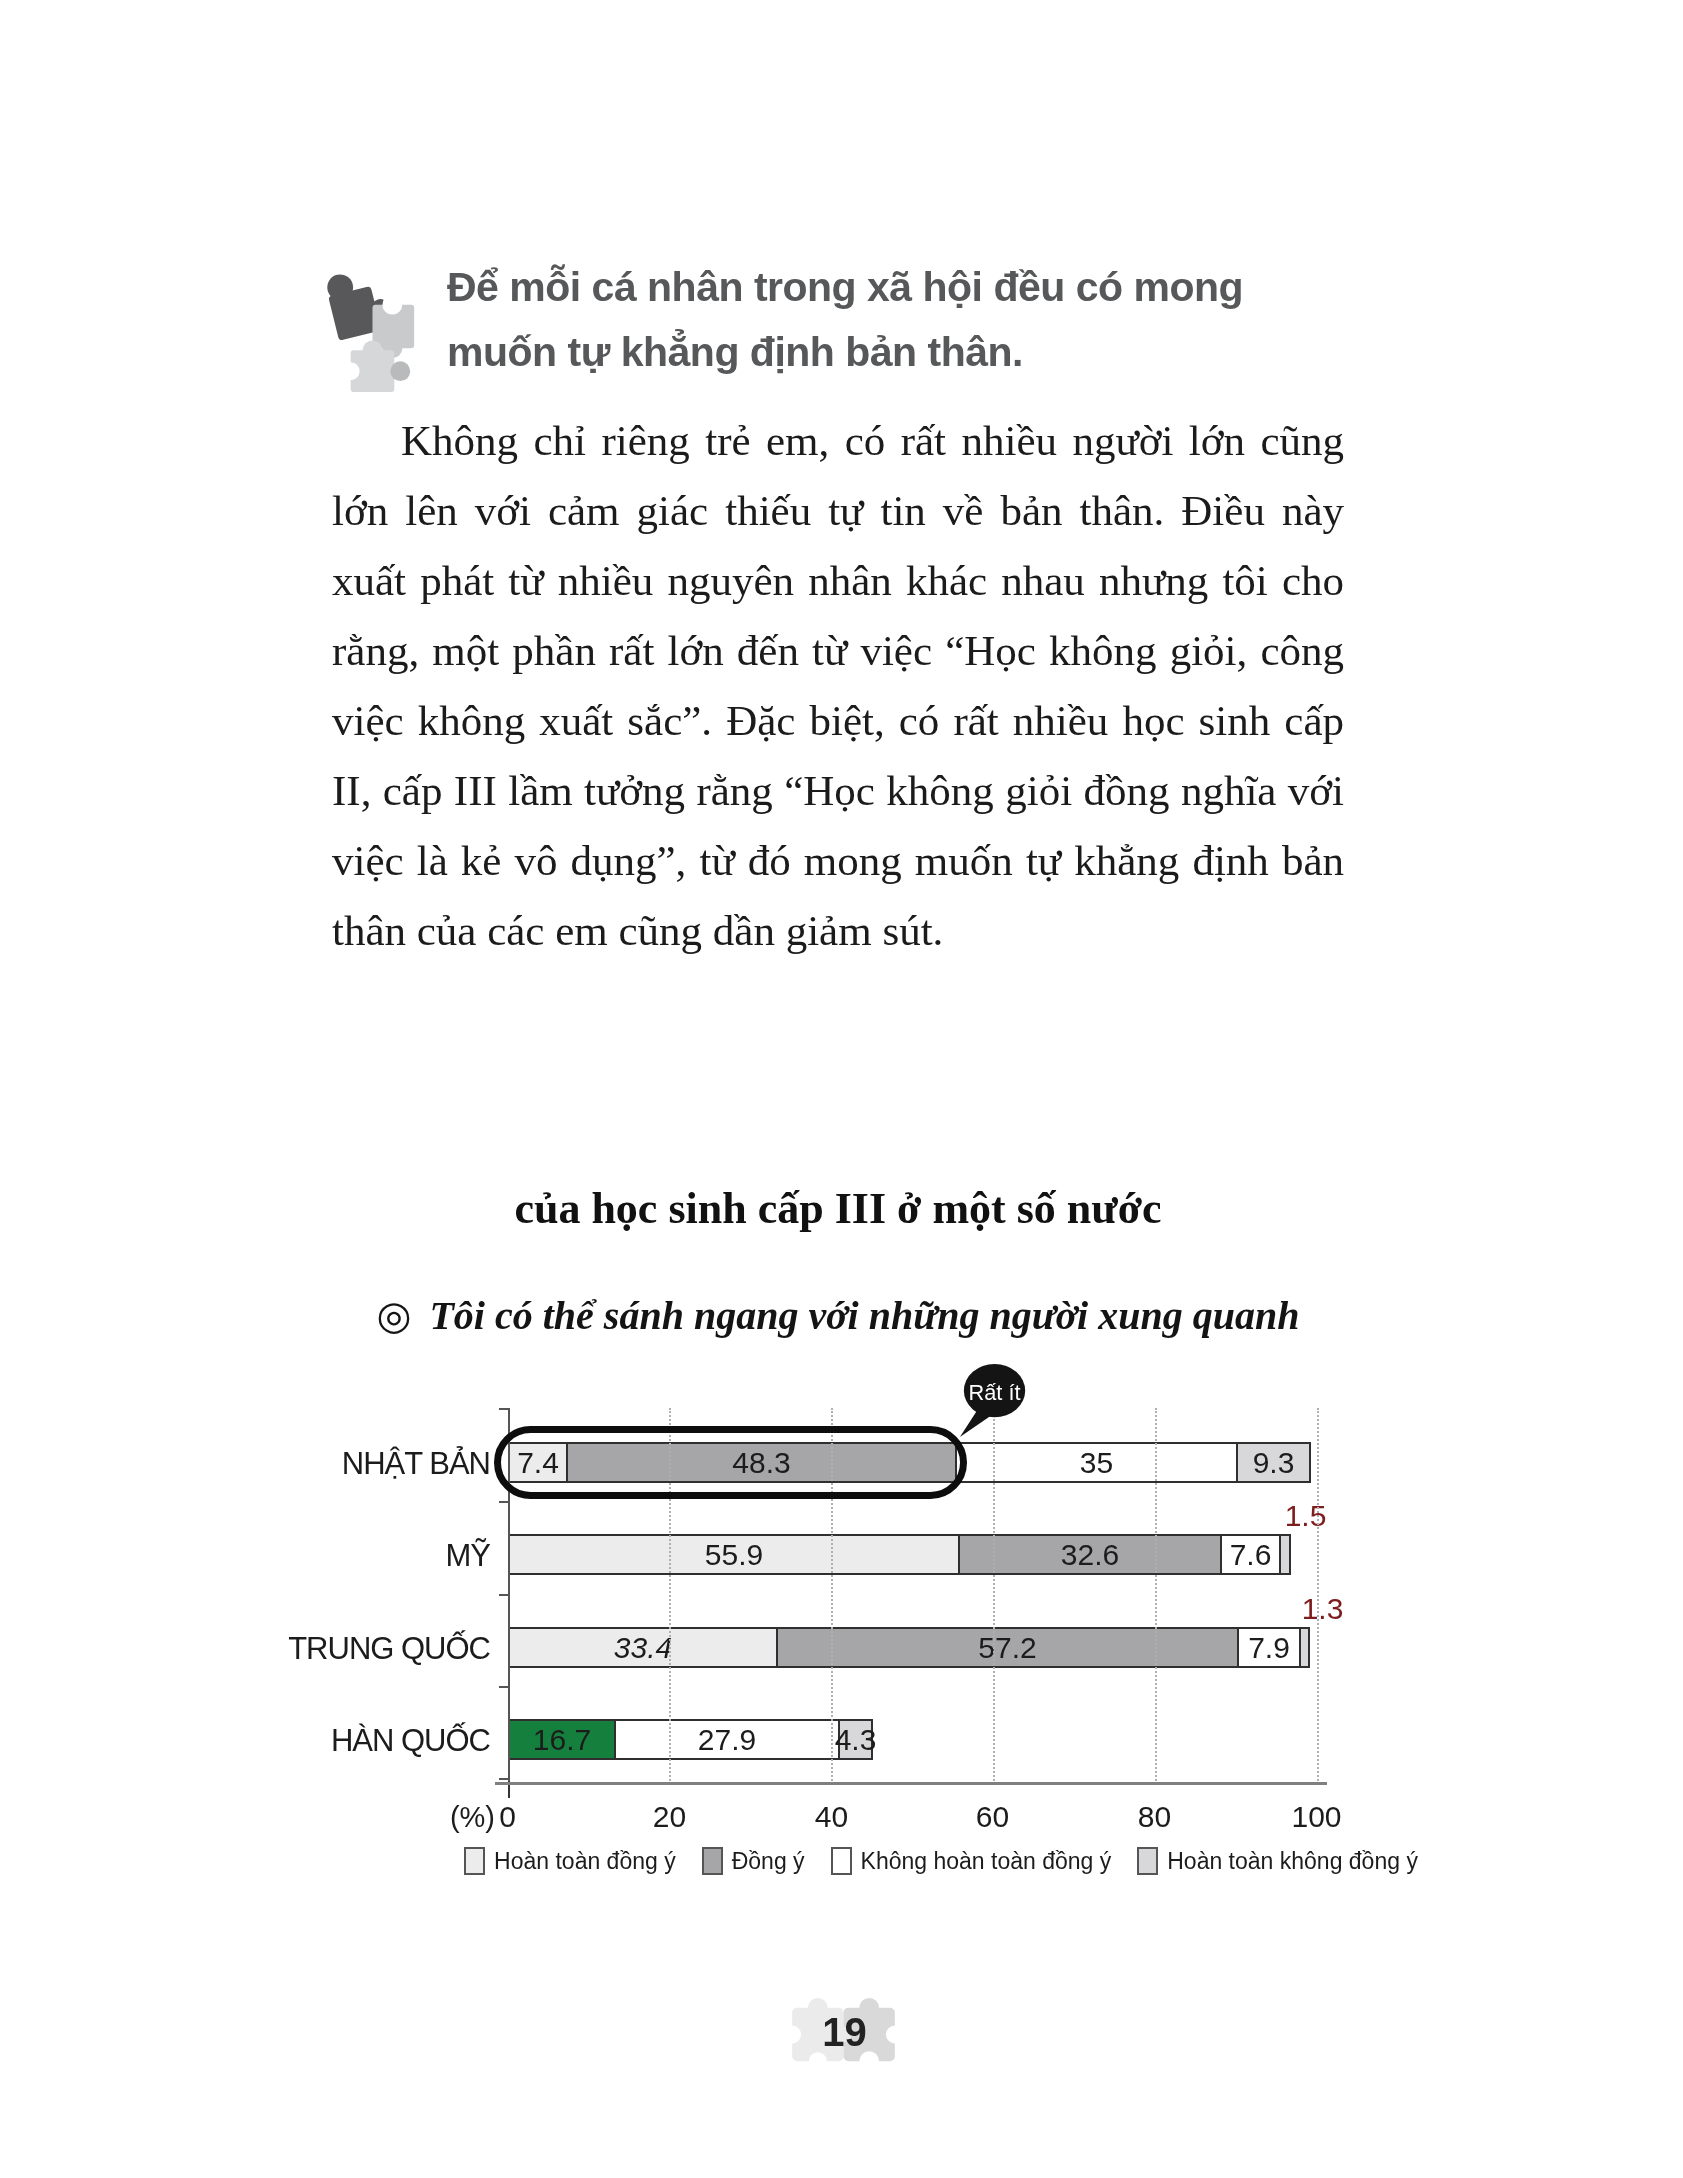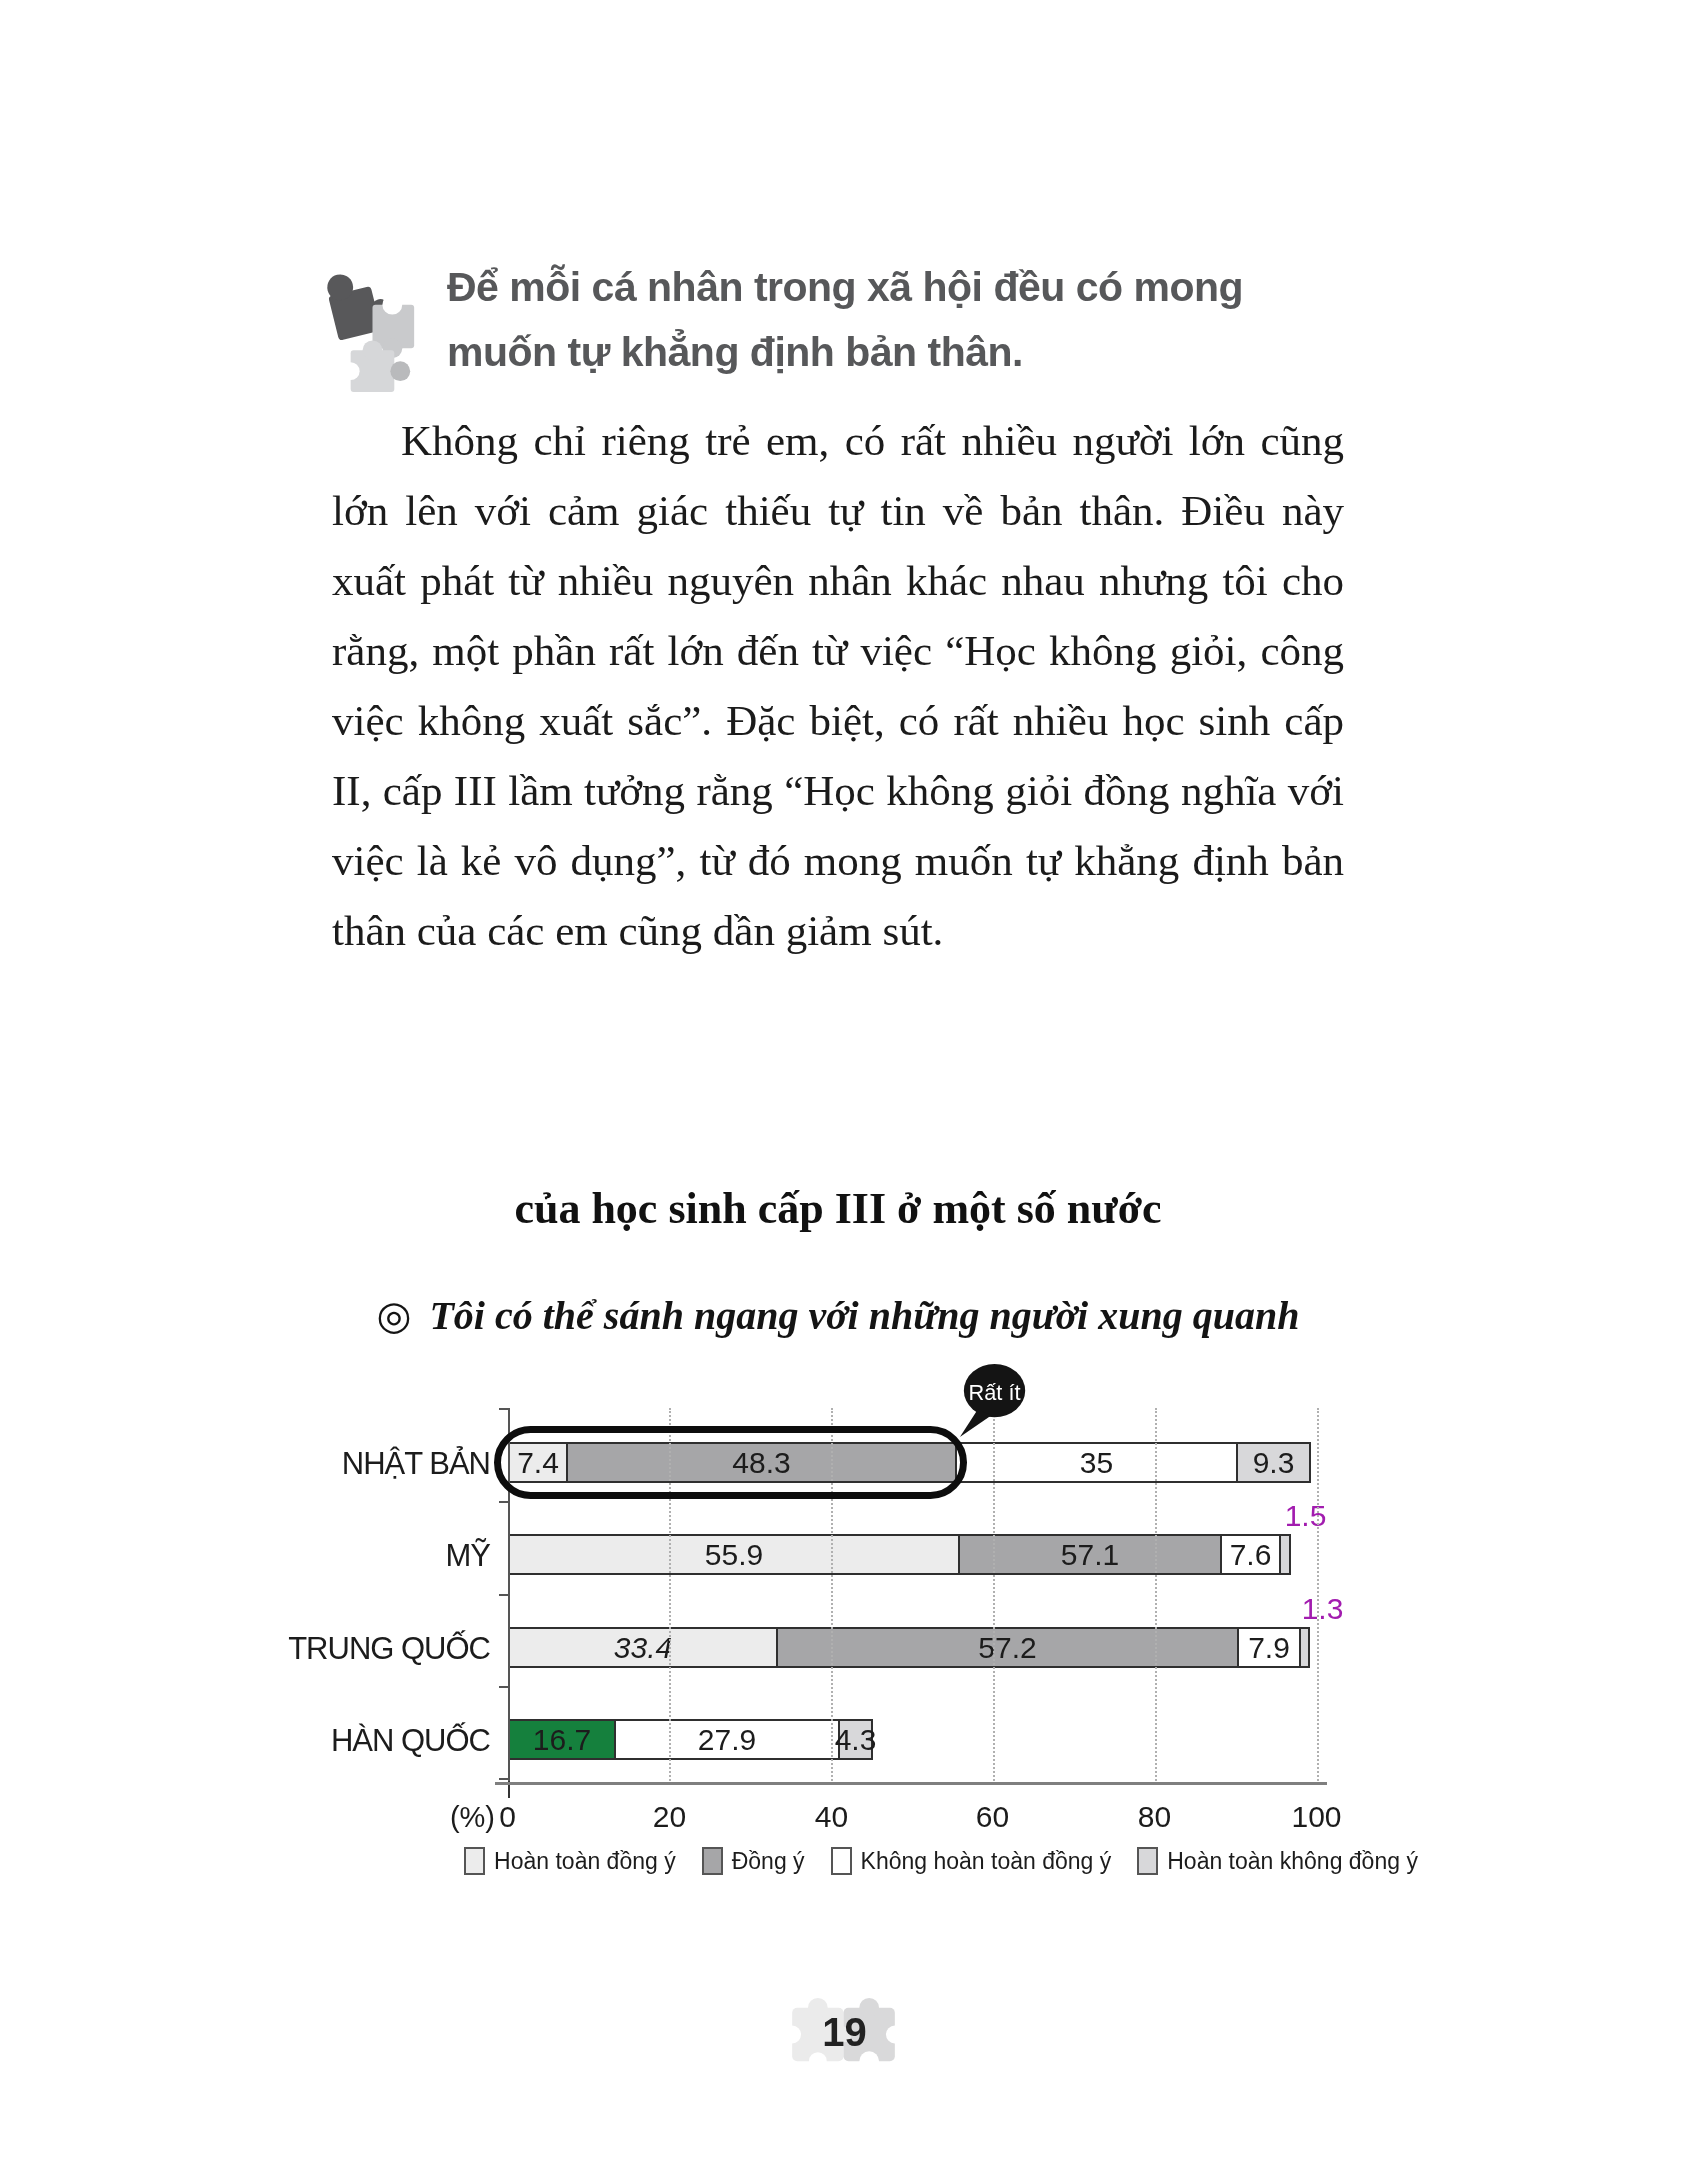--- a/index.html
+++ b/index.html
@@ -36,21 +36,21 @@
   .y-tick{position:absolute;height:2px;width:9px;background:#555;}
   .x-axis{position:absolute;height:3px;background:#7f7f7f;}
   .zero-tick{position:absolute;width:2px;background:#333;}
   .cat-label{position:absolute;left:0;width:213px;text-align:right;
              font-size:31px;letter-spacing:-1px;color:#1c1c1c;}
   .bar-row{position:absolute;height:41px;display:flex;}
   .bar-seg{box-sizing:border-box;height:41px;border:2px solid #2f2f2f;margin-left:-2px;
            display:flex;align-items:center;justify-content:center;
            font-size:30px;color:#1c1c1c;overflow:visible;white-space:nowrap;}
   .bar-seg:first-child{margin-left:0;}
-  .out-label{position:absolute;width:99px;text-align:center;font-size:30px;color:#a21caf;}
+  .out-label{position:absolute;width:99px;text-align:center;font-size:30px;color:#7f1d1d;}
   .tick-label{position:absolute;width:89px;text-align:center;font-size:30px;color:#1c1c1c;}
   .pct-label{position:absolute;left:129px;width:89px;text-align:right;font-size:29px;color:#1c1c1c;}
   .highlight{position:absolute;border:7px solid #0d0d0d;border-radius:42px;box-sizing:border-box;}
   .callout-svg{position:absolute;}
 
   
   .legend{position:absolute;left:426px;top:1847px;width:1030px;display:flex;
           justify-content:center;align-items:center;gap:26px;
           font-family:"Liberation Sans",sans-serif;font-size:23px;color:#1c1c1c;}
   .legend-item{display:flex;align-items:center;gap:9px;}
@@ -105,21 +105,21 @@
       <div class="bar-row" style="left: 231px; top: 271px;">
         <div class="bar-seg" style="width: 270px; background: rgb(236, 236, 236); font-style: italic;">33.4</div>
         <div class="bar-seg" style="width: 463px; background: rgb(166, 166, 168);">57.2</div>
         <div class="bar-seg" style="width: 64px; background: rgb(255, 255, 255);">7.9</div>
         <div class="bar-seg" style="width: 10.5px; background: rgb(216, 216, 218);"></div>
       </div>
       <div class="cat-label" style="top: 275px;">TRUNG QUỐC</div>
       <div class="out-label" style="left: 979px; top: 143px;">1.5</div>
       <div class="bar-row" style="left: 231px; top: 178px; border-radius: 10px;">
         <div class="bar-seg" style="width: 452px; background: rgb(236, 236, 236);">55.9</div>
-        <div class="bar-seg" style="width: 264px; background: rgb(166, 166, 168);">57.1</div>
+        <div class="bar-seg" style="width: 264px; background: rgb(166, 166, 168);">32.6</div>
         <div class="bar-seg" style="width: 61px; background: rgb(255, 255, 255);">7.6</div>
         <div class="bar-seg" style="width: 12px; background: rgb(216, 216, 218);"></div>
       </div>
       <div class="cat-label" style="top: 182px;">MỸ</div>
       <div class="bar-row" style="left: 231px; top: 86px;">
         <div class="bar-seg" style="width: 60px; background: rgb(236, 236, 236);">7.4</div>
         <div class="bar-seg" style="width: 391px; background: rgb(166, 166, 168);">48.3</div>
         <div class="bar-seg" style="width: 283px; background: rgb(255, 255, 255);">35</div>
         <div class="bar-seg" style="width: 75px; background: rgb(216, 216, 218);">9.3</div>
       </div>

